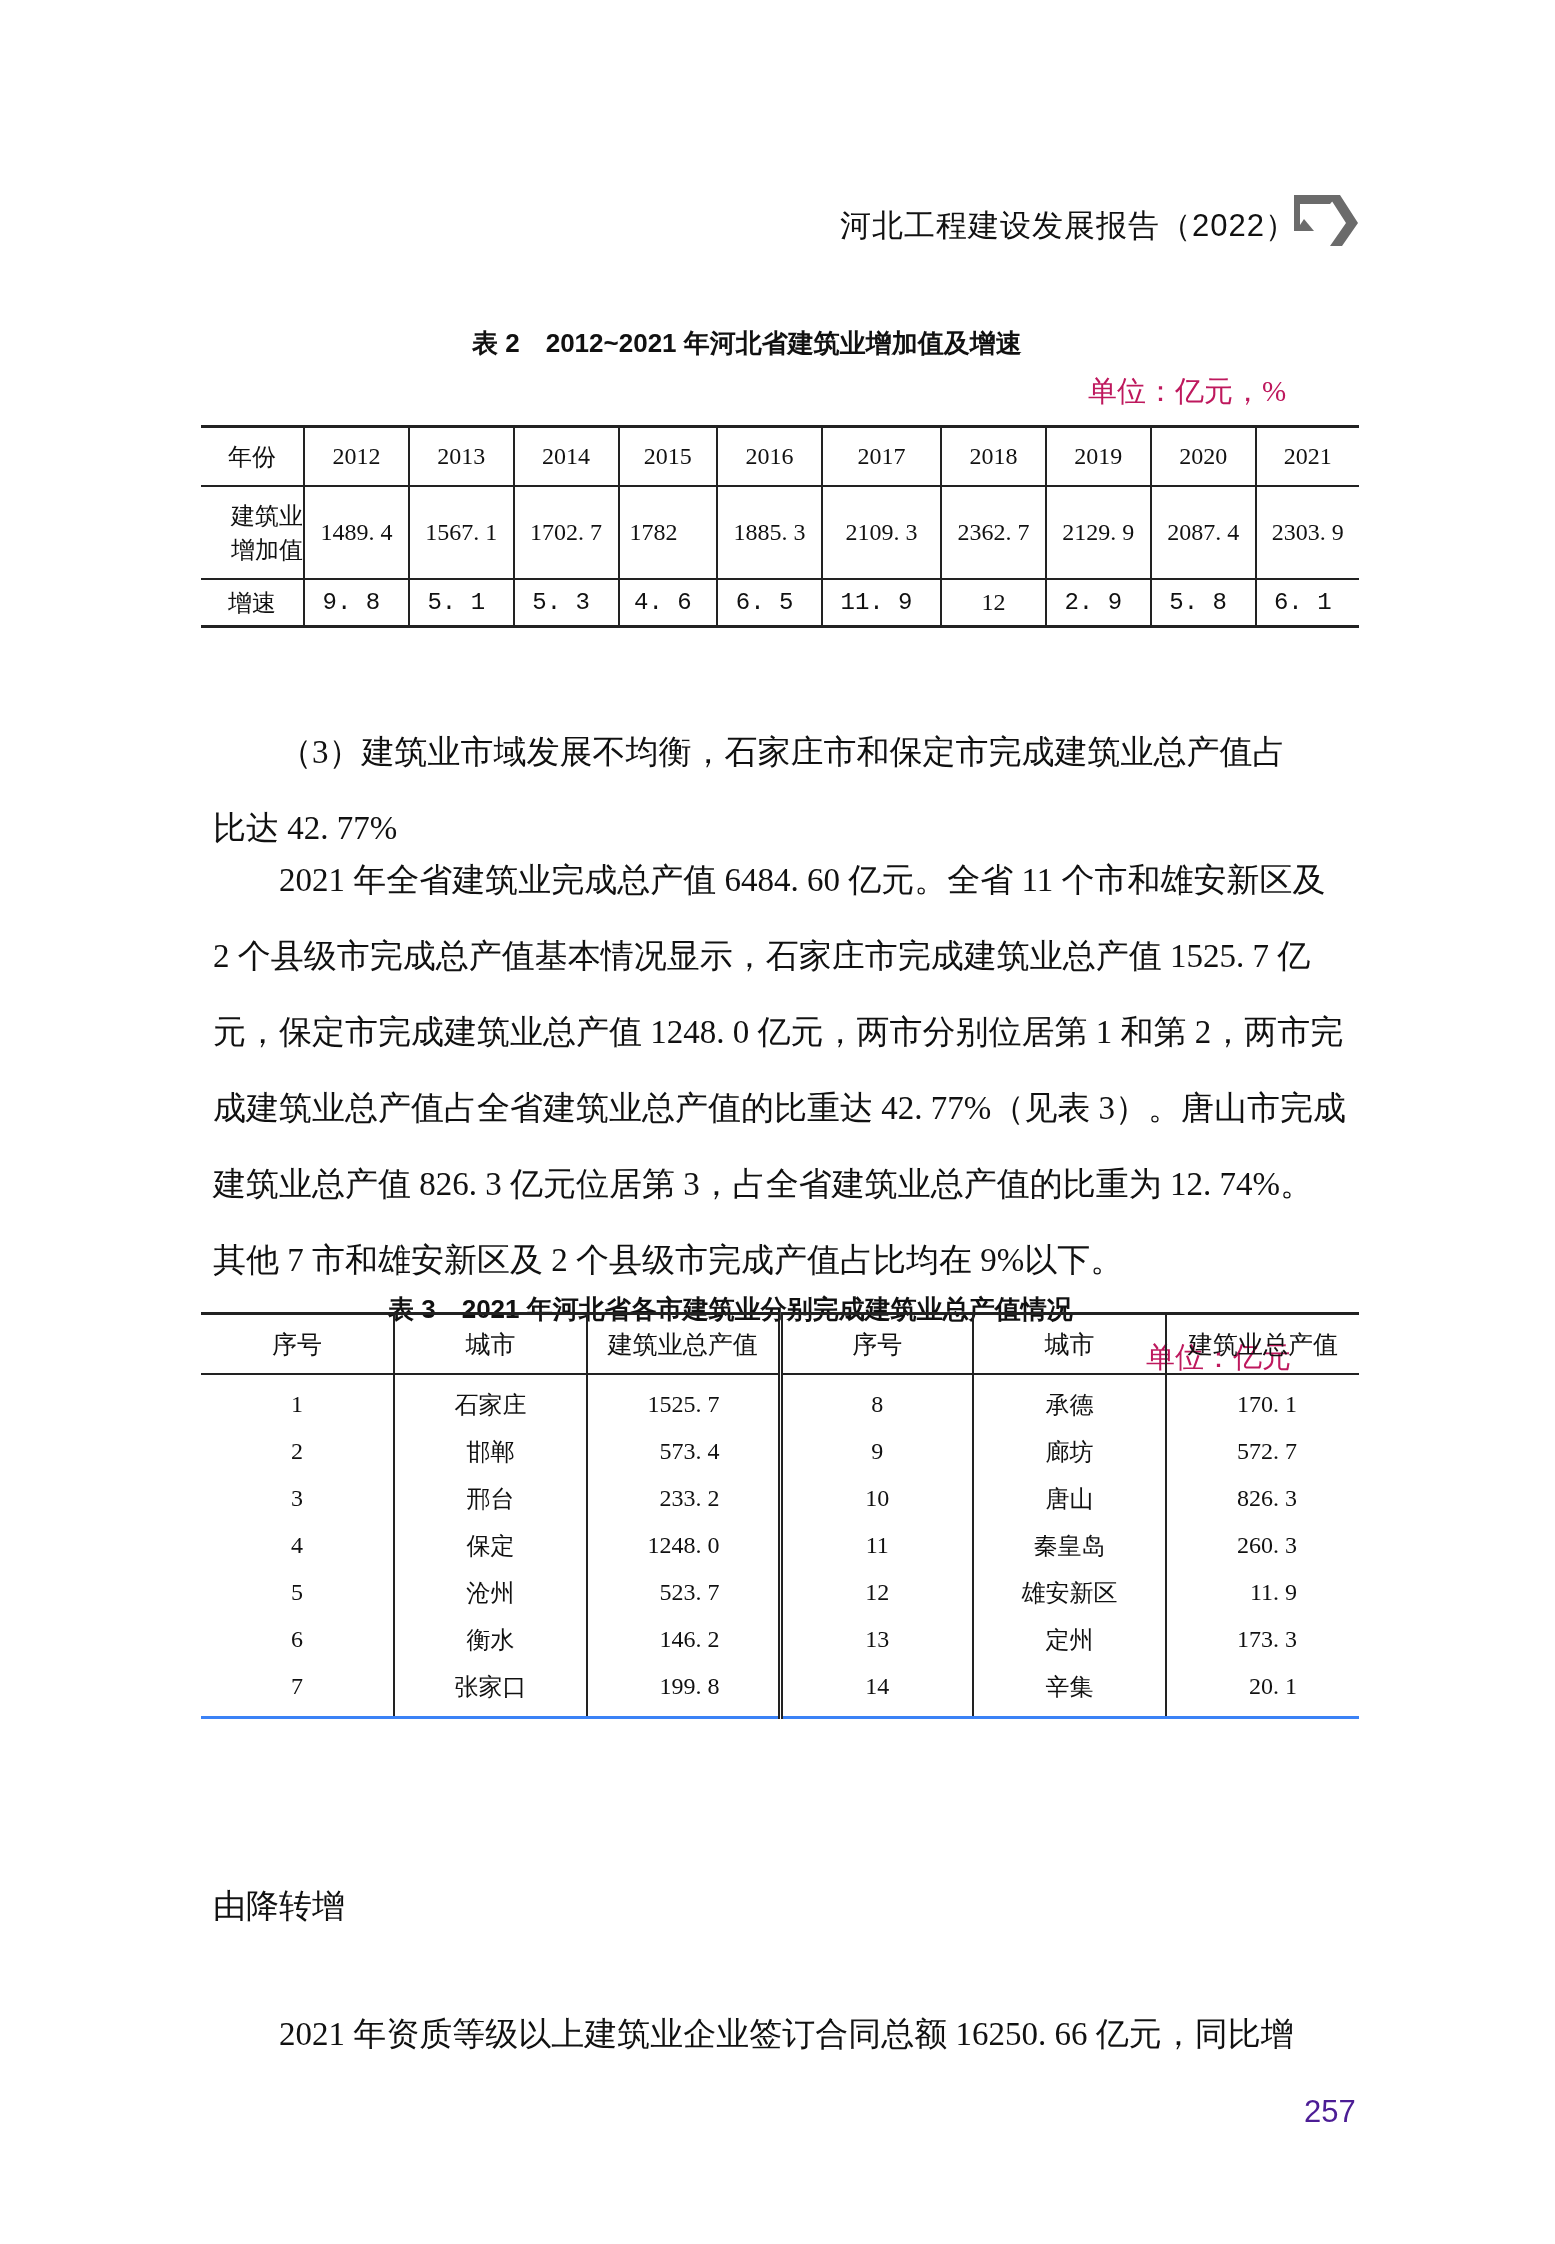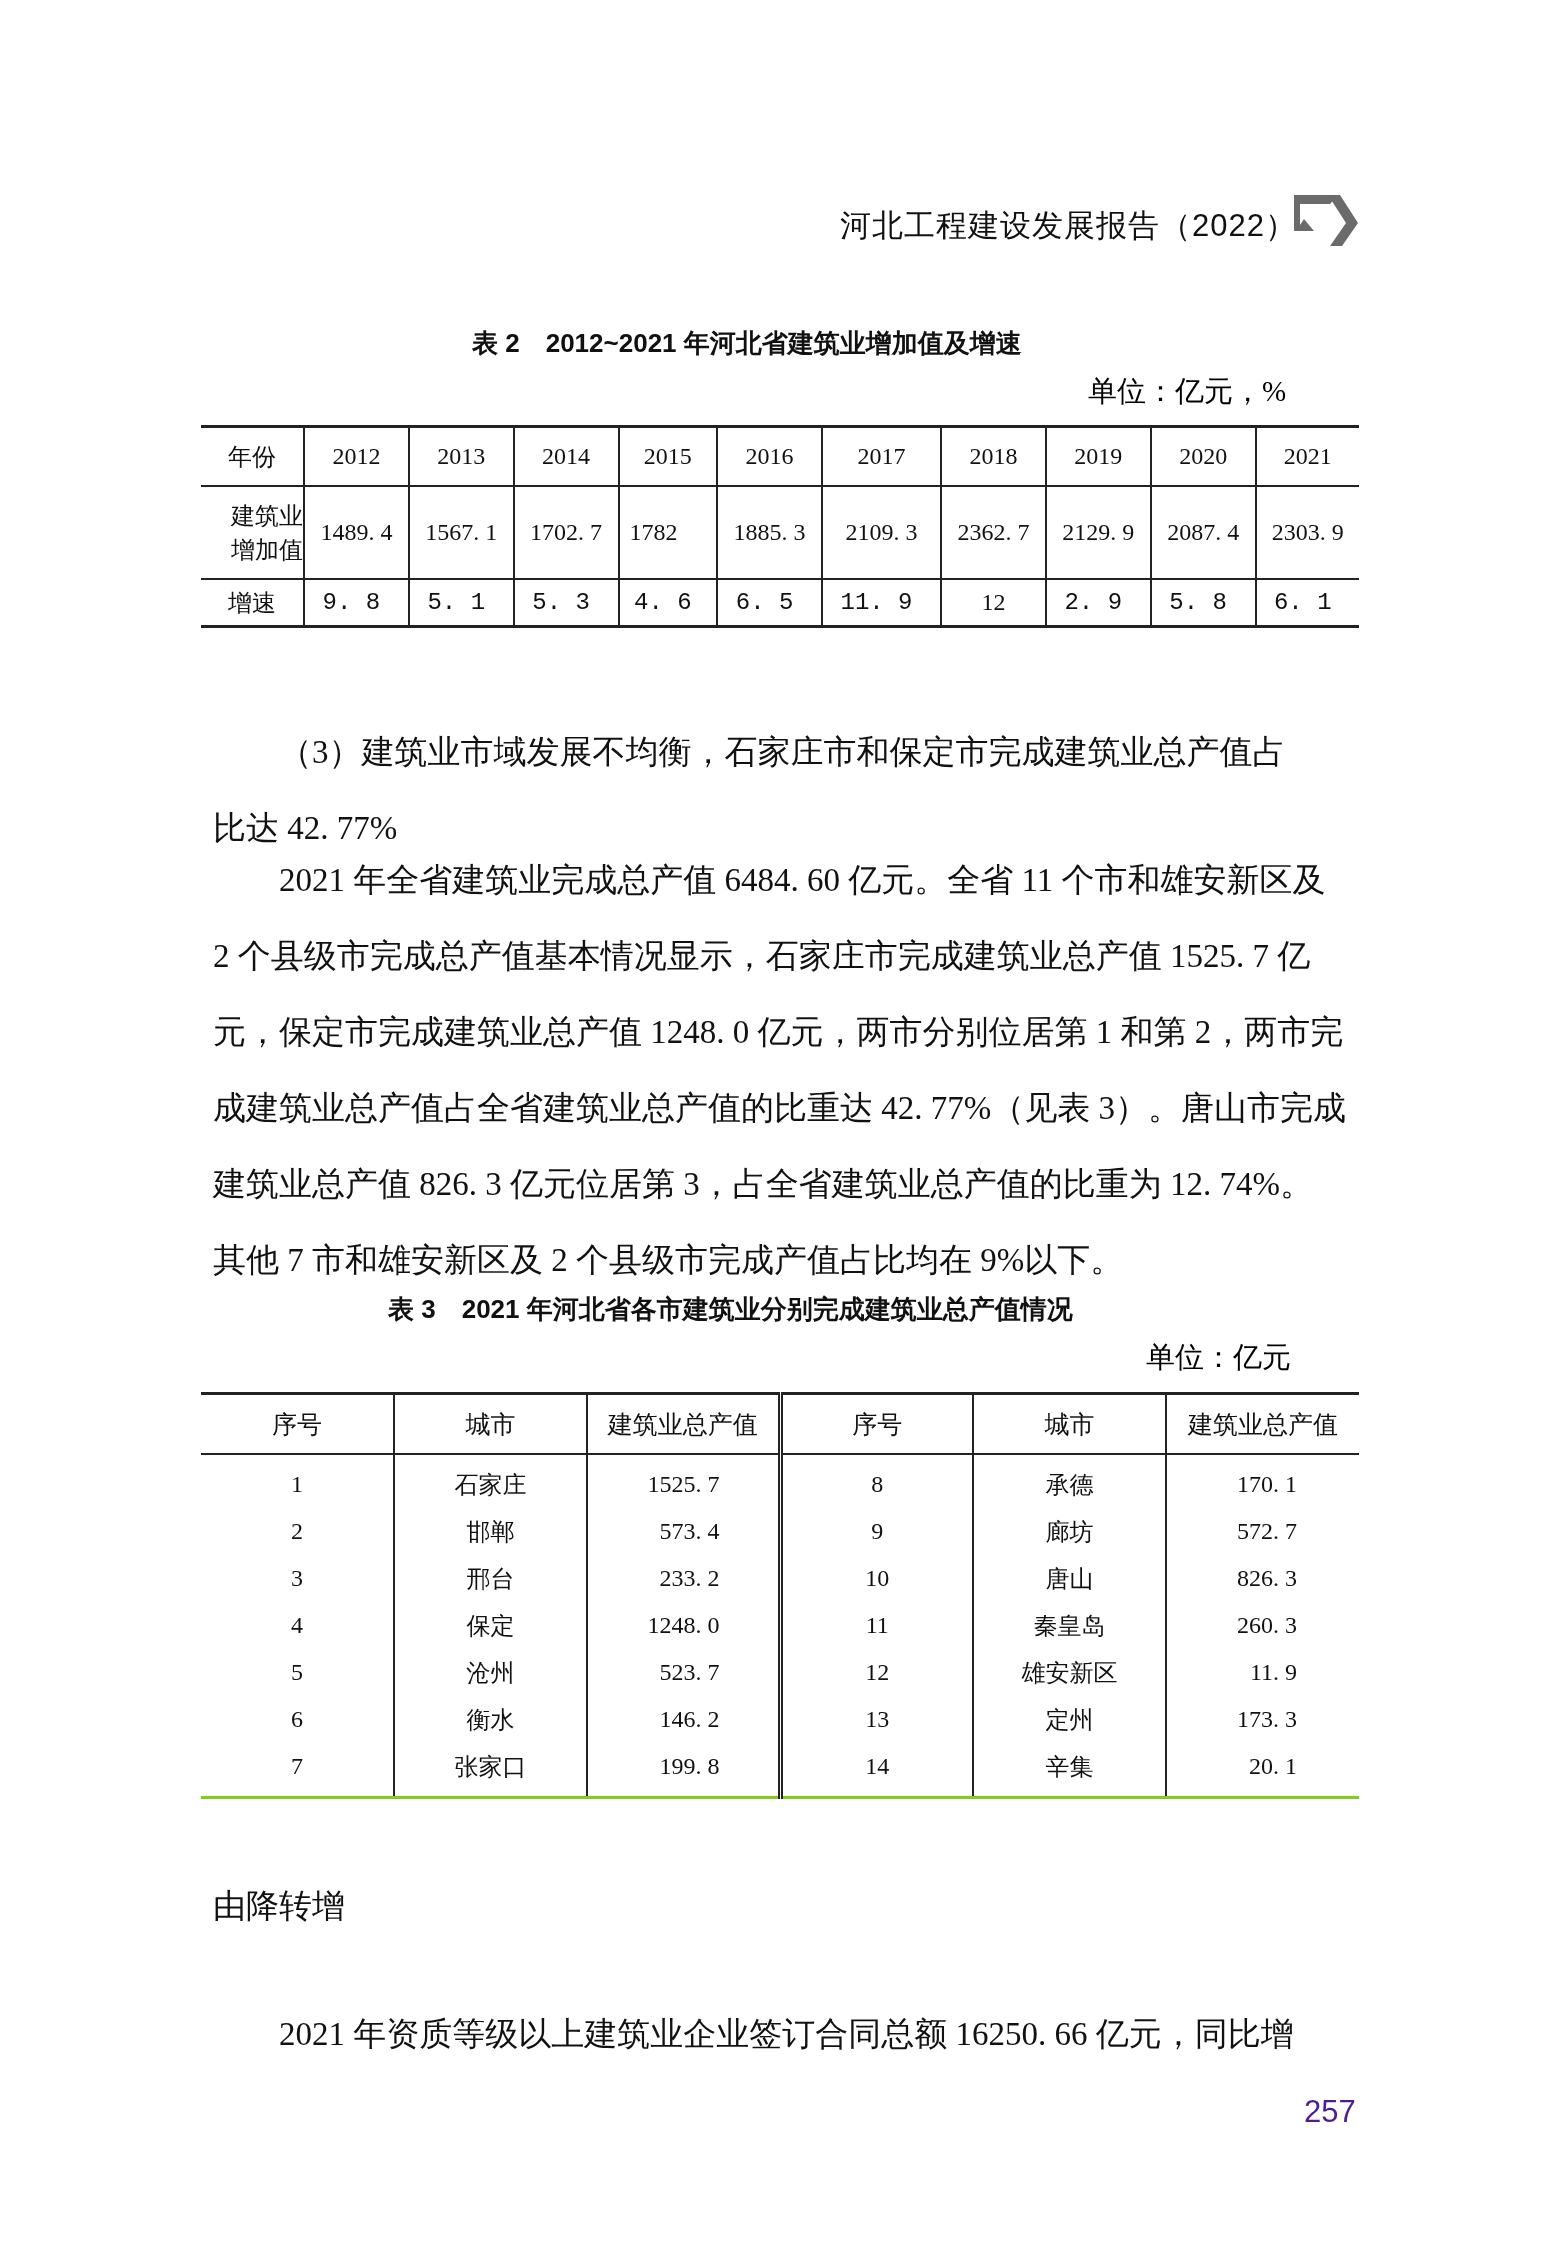--- a/index.html
+++ b/index.html
@@ -6,40 +6,40 @@
   body { width: 1555px; height: 2244px; position: relative; overflow: hidden;
          font-family: "Liberation Serif", "DejaVu Serif", serif; color: #1a1a1a; }
   .abs { position: absolute; }
 
   .running-head { left: 840px; top: 205px; font-family: "Liberation Sans", "DejaVu Sans", sans-serif;
                   font-size: 31px; color: #111; letter-spacing: 1px; }
   .logo { left: 1292px; top: 193px; width: 72px; height: 55px; }
 
   .caption { font-family: "Liberation Sans", "DejaVu Sans", sans-serif; font-weight: bold;
              font-size: 26px; color: #111; white-space: nowrap; }
-  .unit { font-size: 29px; color: #000000; white-space: nowrap; }
+  .unit { font-size: 29px; color: #be185d; white-space: nowrap; }
 
   table { border-collapse: collapse; font-family: "Liberation Serif", "DejaVu Serif", serif; color: #111; }
 
   
   .t2 { left: 201px; top: 425px; width: 1158px; border-top: 3px solid #222; border-bottom: 3px solid #222; }
   .t2 td { border: 2px solid #222; font-size: 24px; text-align: center; padding: 0; }
   .t2 tr:first-child td { border-top: none; }
   .t2 tr:last-child td { border-bottom: none; }
   .t2 td:first-child { border-left: none; }
   .t2 td:last-child { border-right: none; }
   .t2 .r1 td { height: 57px; }
   .t2 .r2 td { height: 91px; }
   .t2 .r3 td { height: 45px; }
   .t2 .right { text-align: center; padding-right: 10px; font-family: Liberation Mono, monospace; }
   .t2 .left { text-align: left; padding-left: 10px; }
   .t2 .lbl { line-height: 34px; text-align: right; }
 
   
-  .t3 { left: 201px; top: 1392px; width: 1158px; border-top: 3px solid #222; border-bottom: 3px solid #84cc16; }
+  .t3 { left: 201px; top: 1312px; width: 1158px; border-top: 3px solid #222; border-bottom: 3px solid #3b82f6; }
   .t3 th { font-weight: normal; font-size: 25px; height: 56px; border-bottom: 2px solid #222;
            border-left: 2px solid #222; text-align: center; }
   .t3 td { font-size: 24px; height: 47px; border-left: 2px solid #222; text-align: center; padding: 0; }
   .t3 th:first-child, .t3 td:first-child { border-left: none; }
   .t3 .dbl { border-left: 5px double #222; }
   .t3 tbody tr:first-child td { padding-top: 6px; }
   .t3 tbody tr:last-child td { padding-bottom: 6px; }
   .t3 .val1 { text-align: right; padding-right: 58px; }
   .t3 .val2 { text-align: right; padding-right: 62px; }
 

